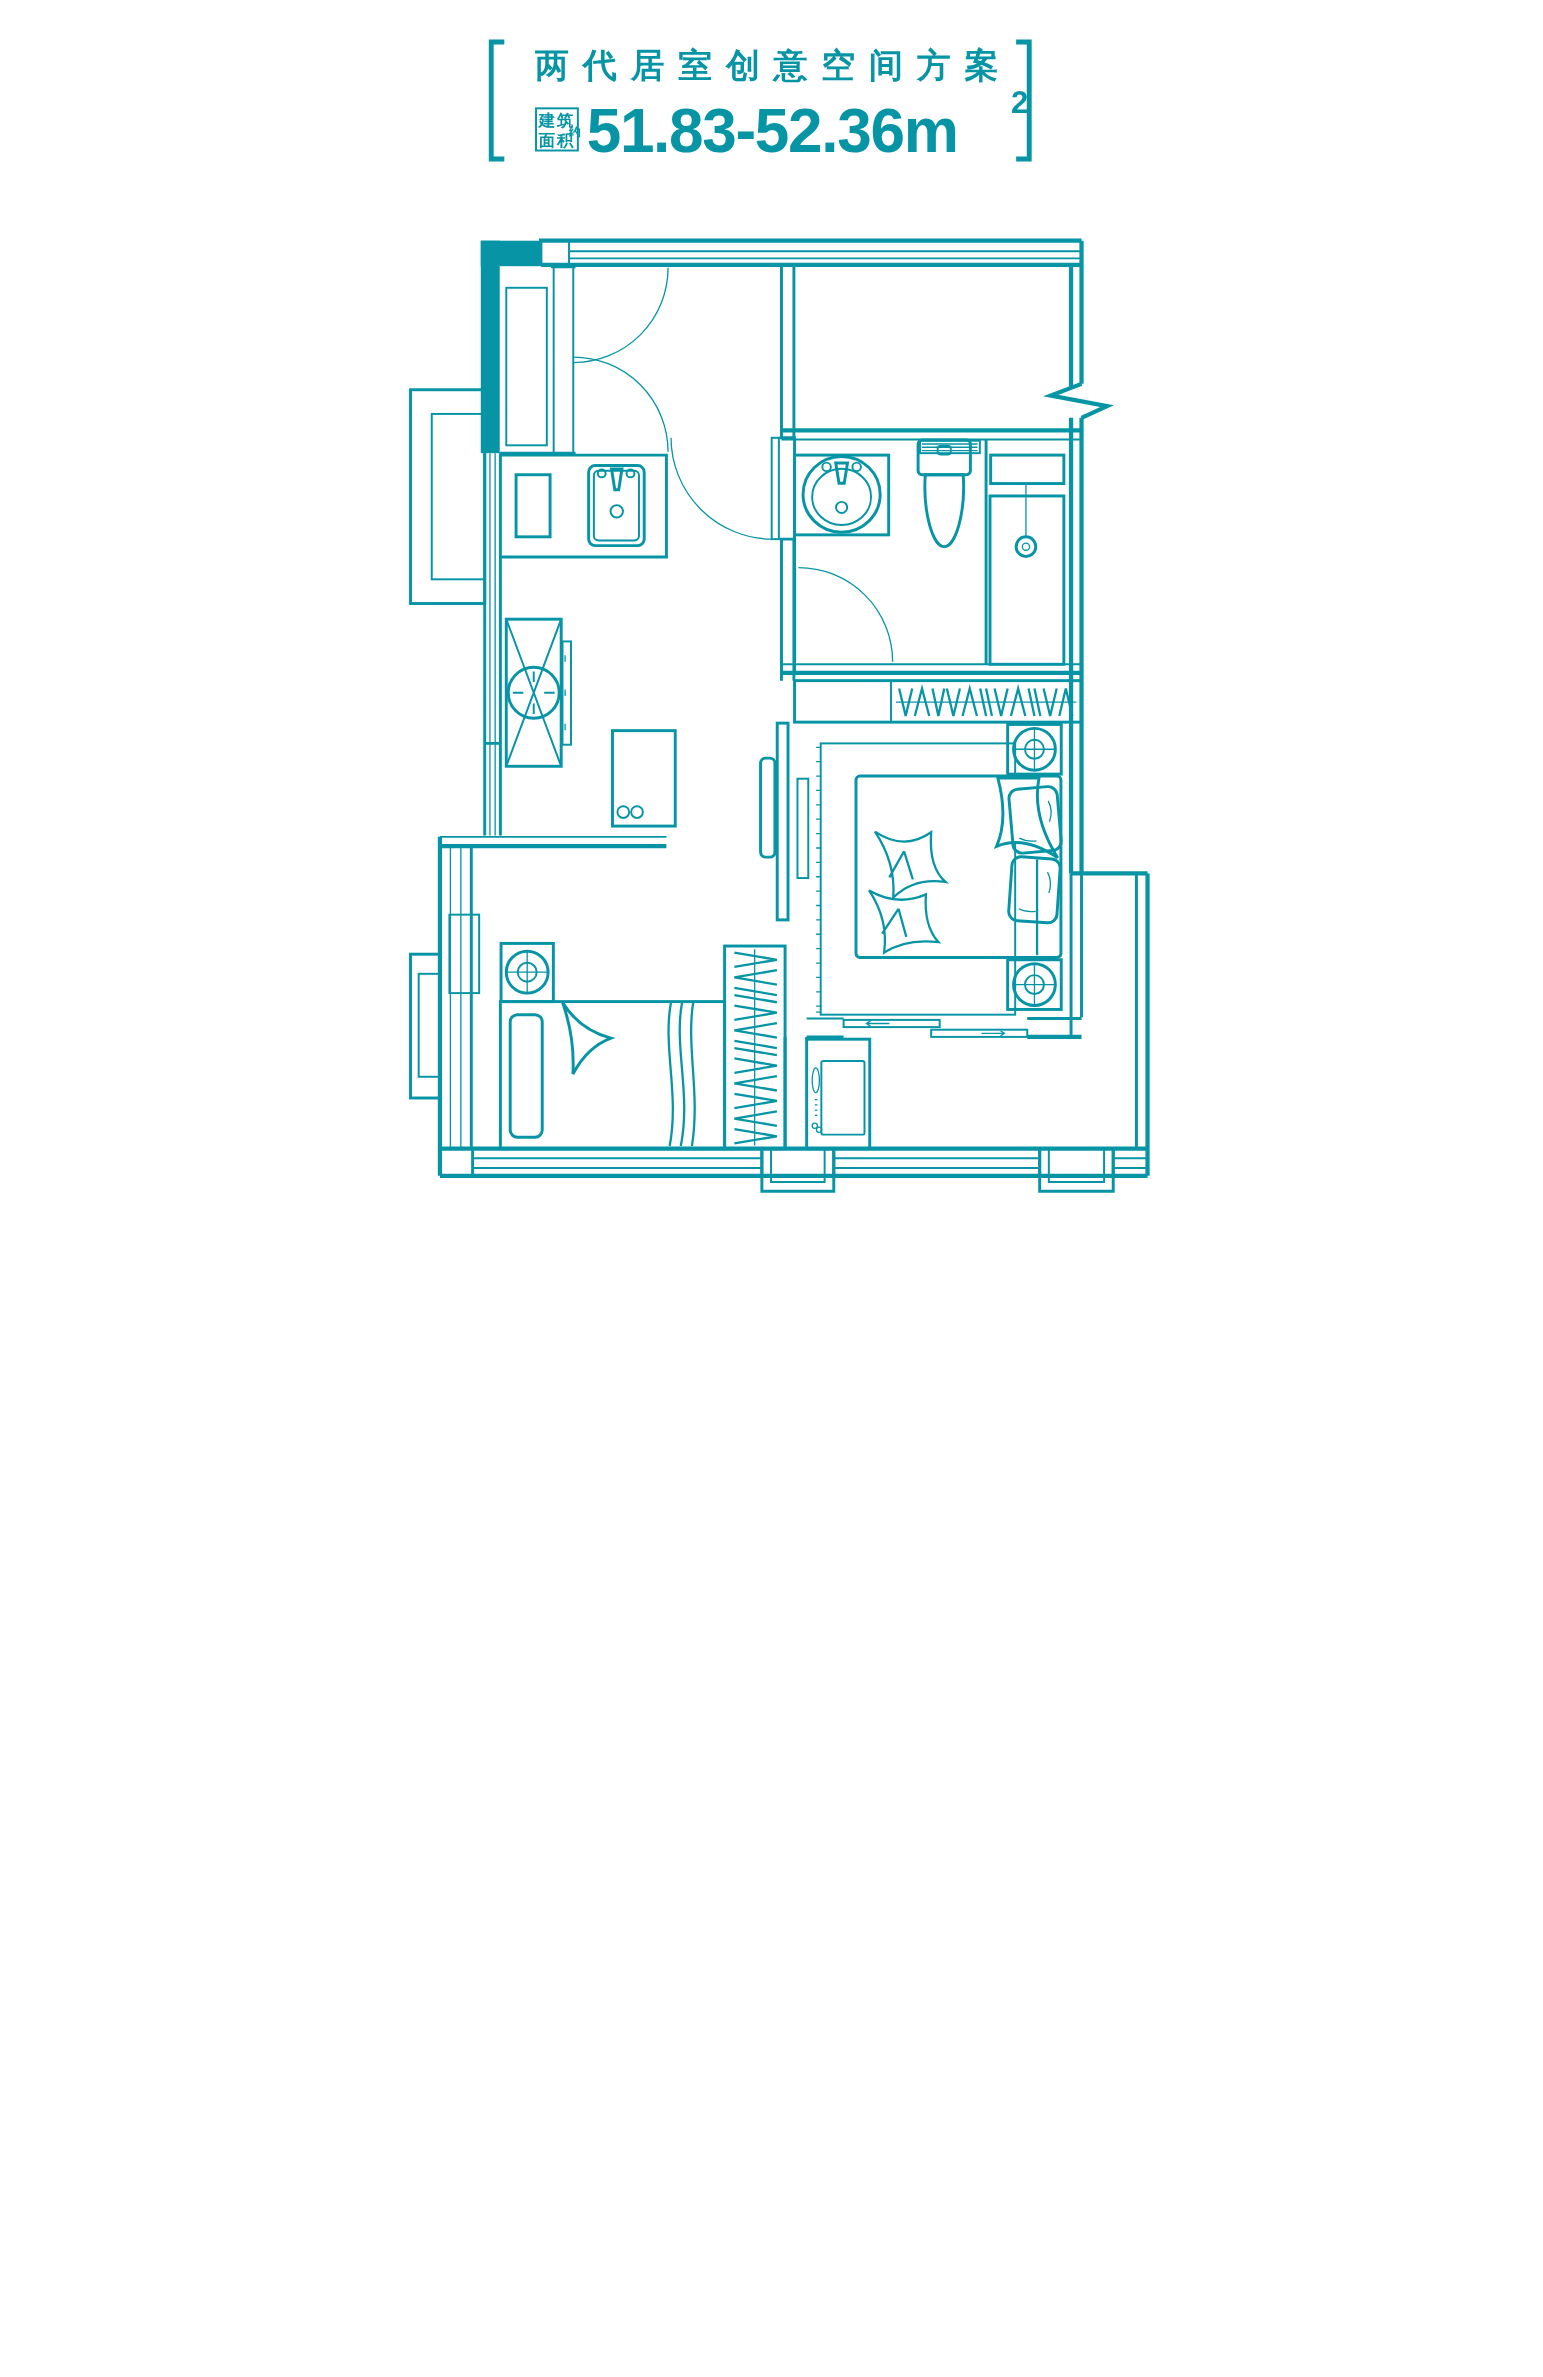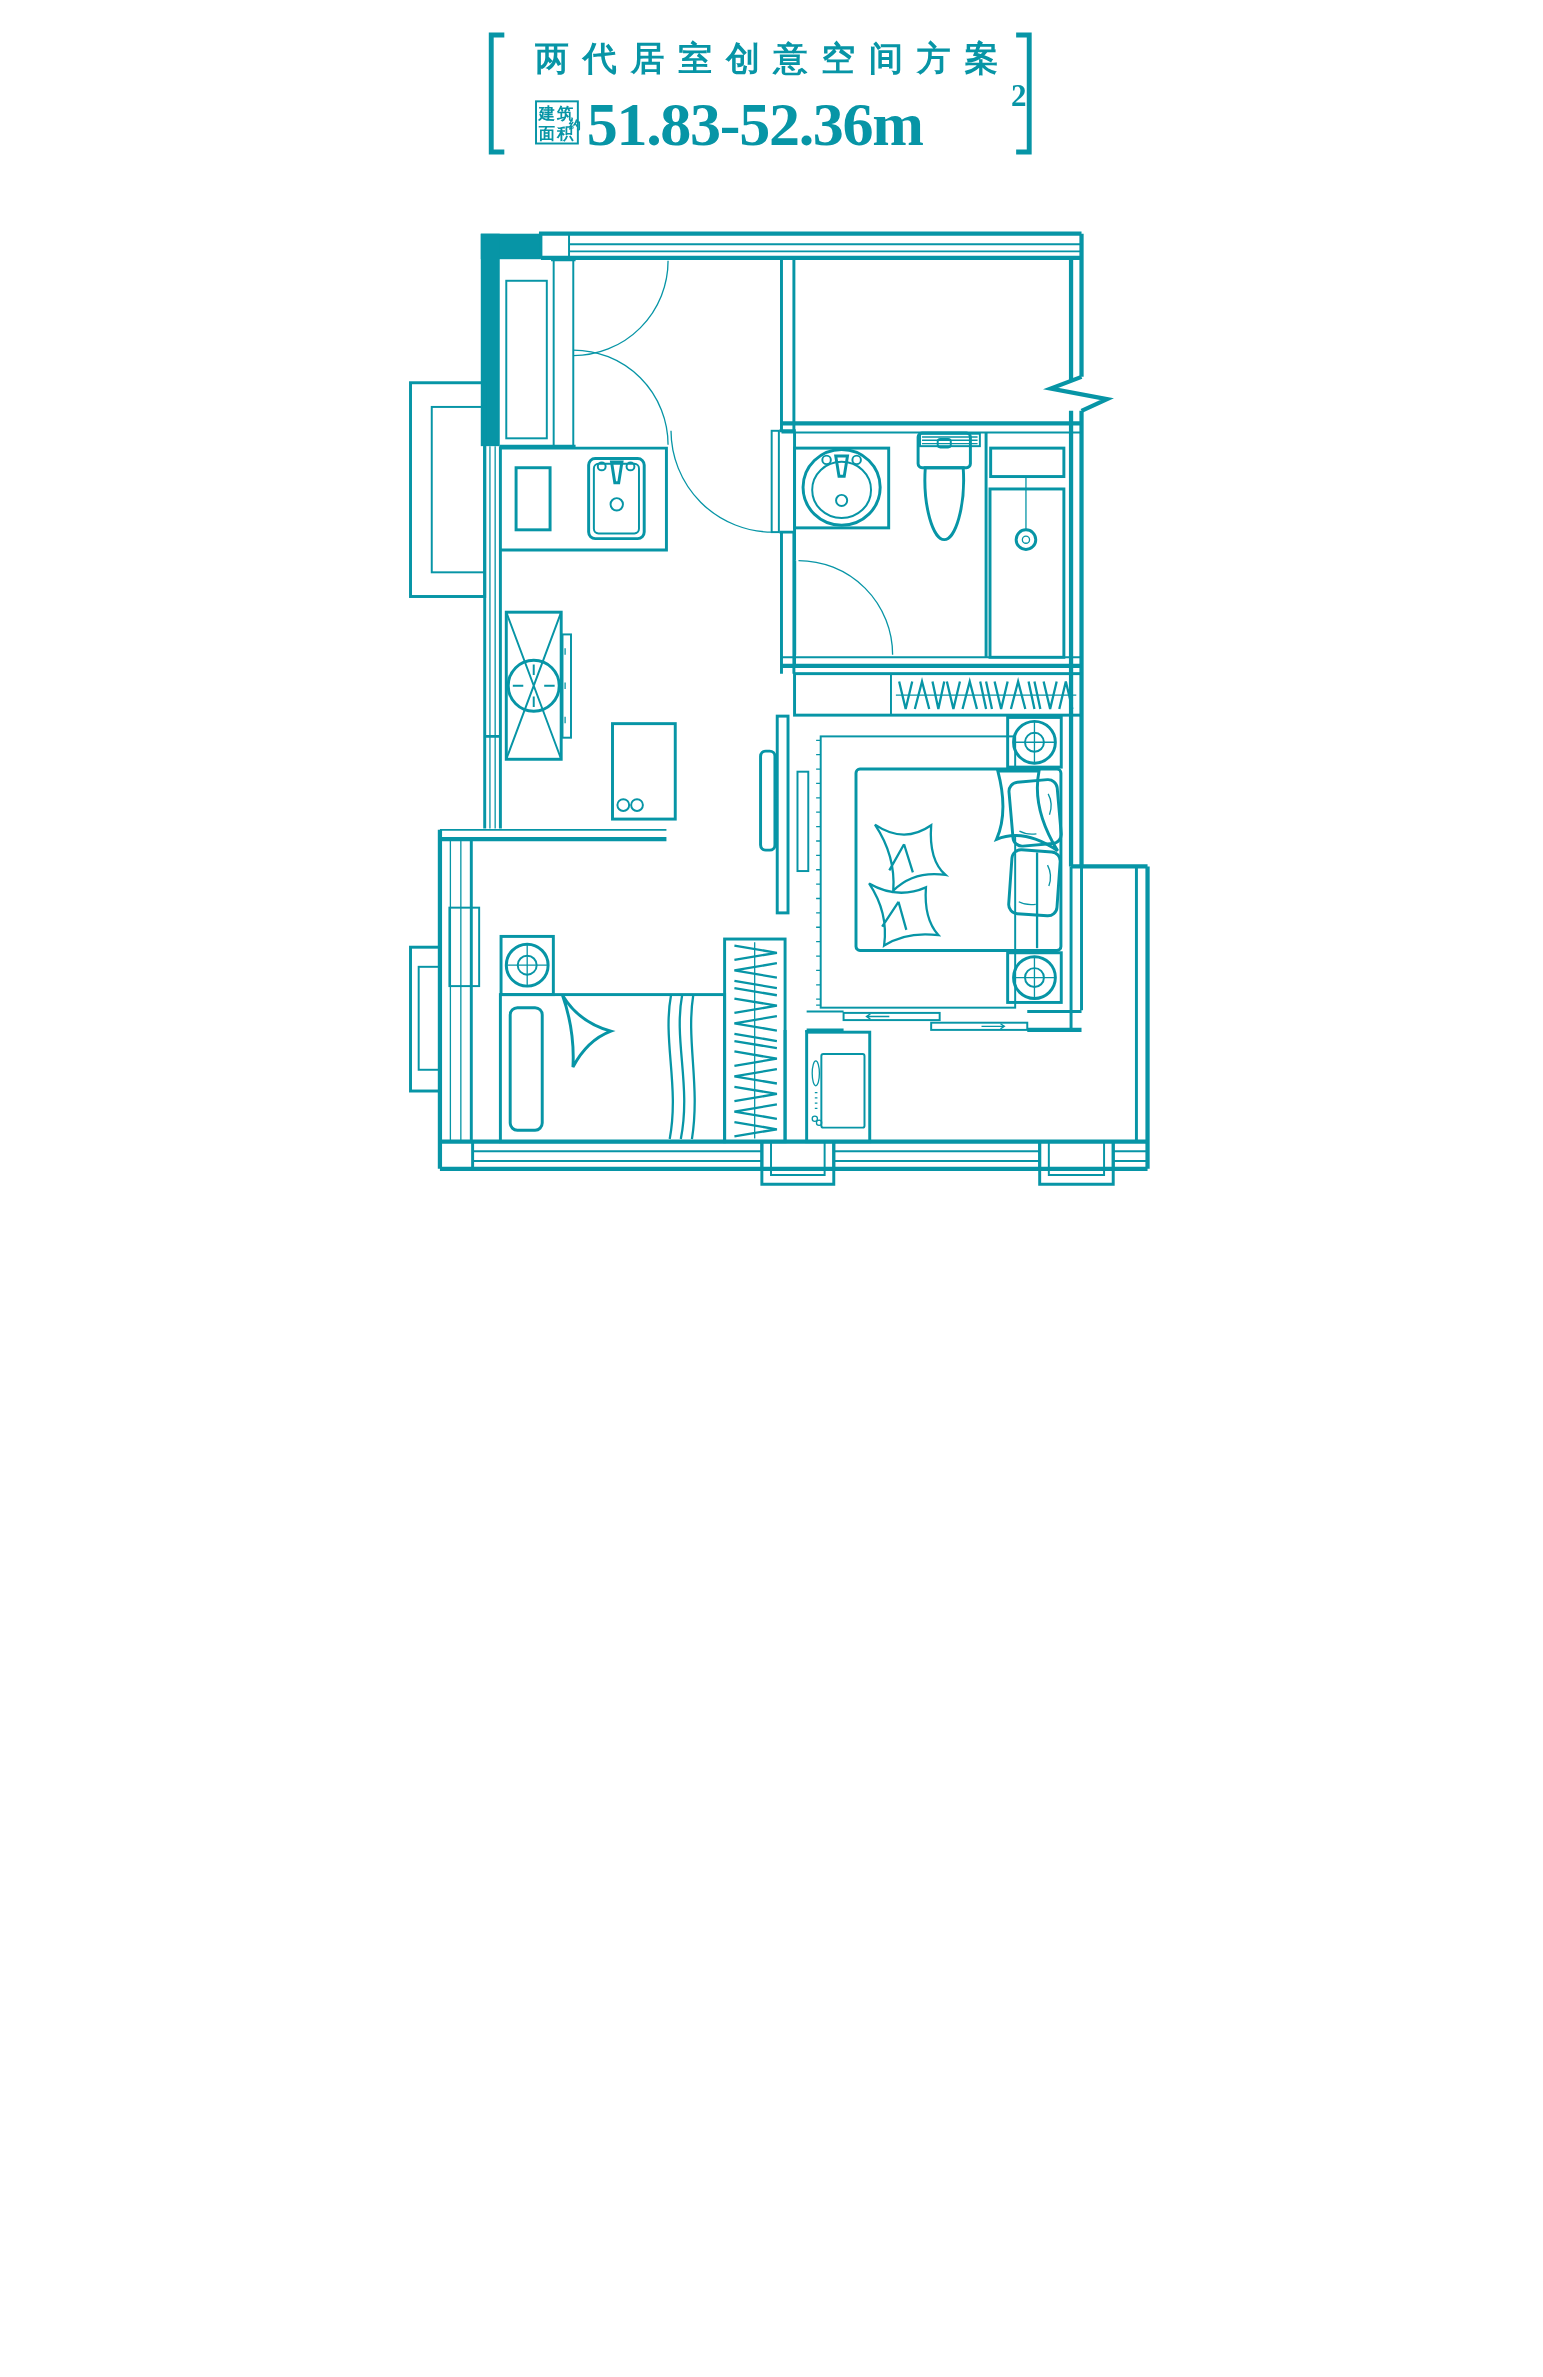--- a/index.html
+++ b/index.html
@@ -1,16 +1,16 @@
 <!DOCTYPE html>
 <html style="font-size:10.5px"><head>
 <meta charset="utf-8">
 <style>
   html,body{margin:0;padding:0;background:#ffffff;}
-  .page{width:772px;margin:1px auto;font-family:Liberation Serif, serif;}
+  .page{width:772px;margin:8px auto;font-family:Liberation Sans, sans-serif;}
   svg{display:block;width:100%;height:auto;}
   .stroke{stroke:#0795A6;fill:none;stroke-linecap:butt;stroke-linejoin:miter;}
   .fillacc{fill:#0795A6;stroke:none;}
   .fillw{fill:#ffffff;}
   .w{stroke-width:13;}  
   .m{stroke-width:9;}   
   .t{stroke-width:6;}   
   .h{stroke-width:4;}   
   text{fill:#0795A6;}
   .title-text{font-size:104px;font-weight:bold;letter-spacing:42px;}

